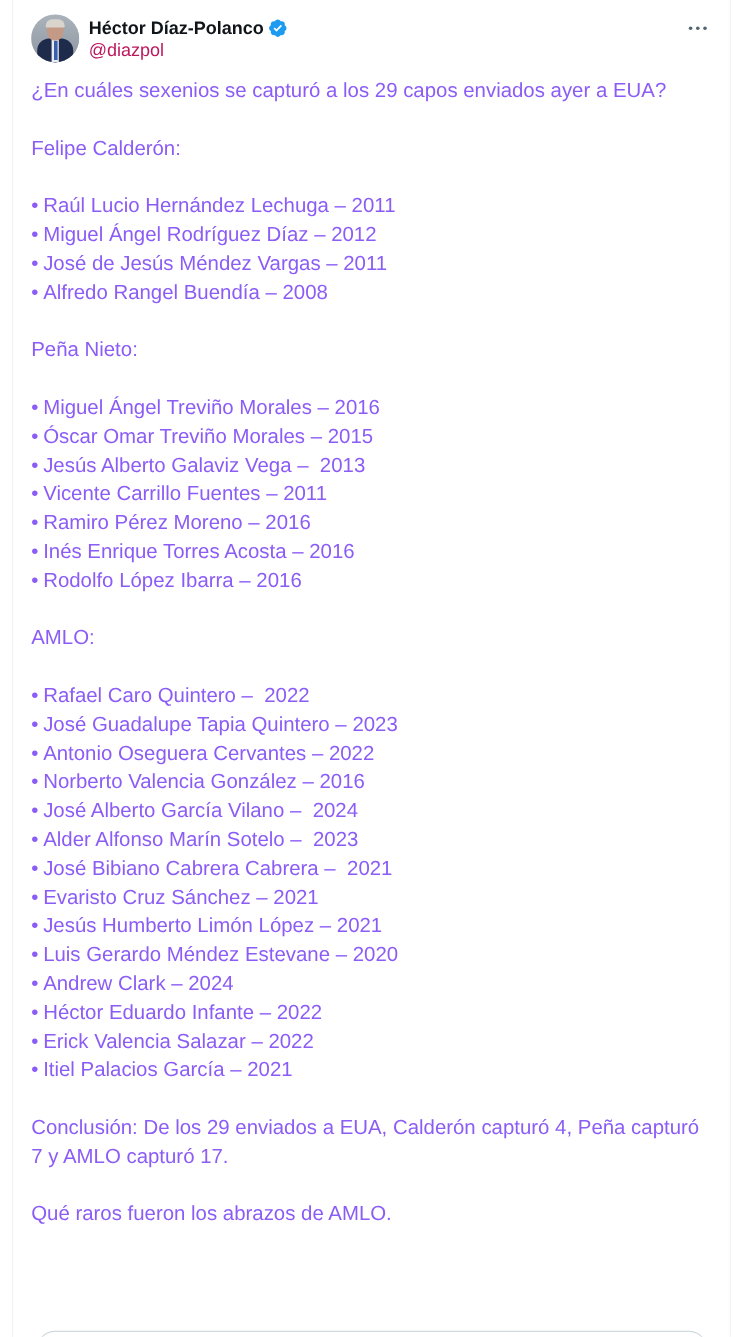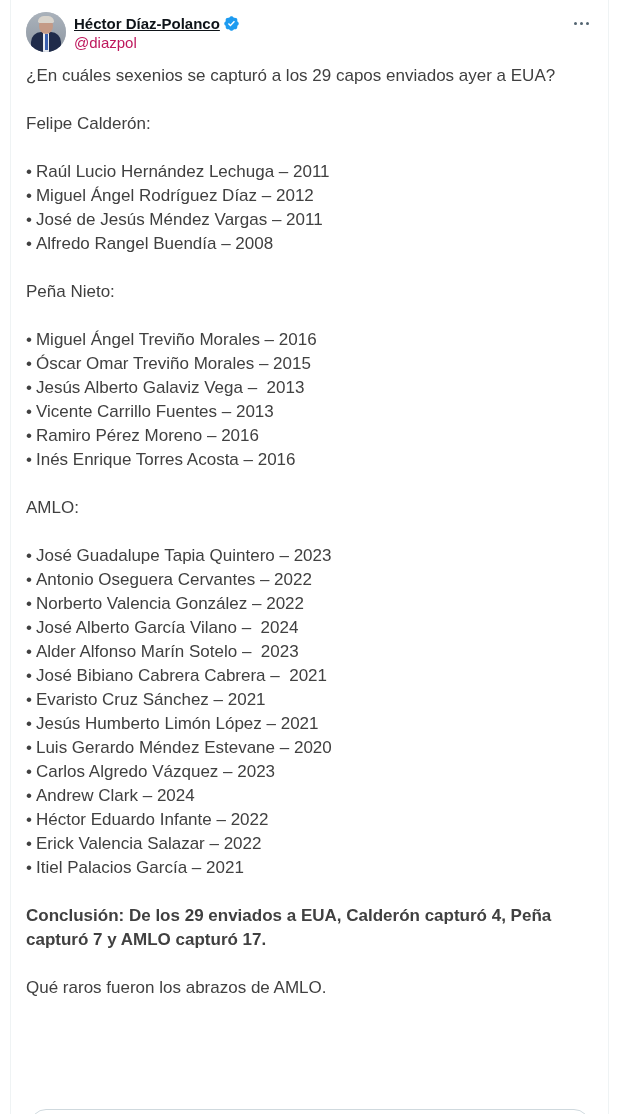--- a/index.html
+++ b/index.html
@@ -9,33 +9,33 @@
           border-left: 1px solid #eff3f4; border-right: 1px solid #eff3f4; }
   .header { position: absolute; left: 26px; top: 12px; width: 570px; height: 44px; }
   .avatar { position: absolute; left: 0; top: 0; width: 40px; height: 40px; border-radius: 50%;
             overflow: hidden; background: #c9cdd3; }
   .avatar .bg { position:absolute; inset:0; background: linear-gradient(180deg,#aab2bb 0%,#8e97a2 100%); }
   .avatar .head { position:absolute; left:13px; top:6px; width:14px; height:16px; border-radius:50%; background:#c49a86; }
   .avatar .hair { position:absolute; left:12px; top:4px; width:16px; height:7px; border-radius:8px 8px 2px 2px; background:#d9d4cc; }
   .avatar .suit { position:absolute; left:5px; top:20px; width:30px; height:24px; border-radius:10px 10px 0 0; background:#1f2b4a; }
   .avatar .shirt { position:absolute; left:17px; top:20px; width:6px; height:20px; background:#e8ecf2; }
   .avatar .tie { position:absolute; left:18.5px; top:22px; width:3px; height:16px; background:#3a5fae; }
-  .name-row { position: absolute; left: 48px; top: 1px; display: flex; align-items: center; height: 20px; text-decoration: underline; }
+  .name-row { position: absolute; left: 48px; top: 1px; display: flex; align-items: center; height: 20px; }
   .name { font-weight: bold; font-size: 15px; color: #0f1419; }
   .verified { width: 17px; height: 17px; margin-left: 3px; display: inline-block; }
   .handle { position: absolute; left: 48px; top: 22px; font-size: 15px; color: #be185d; }
   .more { position: absolute; right: 0px; top: 0px; width: 30px; height: 22px; display:flex;
           align-items:center; justify-content:center; cursor:pointer; }
   .more span { width:3px; height:3px; border-radius:50%; background:#536471; margin:0 1.5px; display:inline-block; }
   .body { position: absolute; left: 26px; top: 64px; width: 570px; font-size: 17px; line-height: 24px;
-          color: #404040; }
+          color: #8b5cf6; }
   .line { height: 24px; white-space: pre; }
   .blank { height: 24px; }
   .bullet::before { content: "•"; margin-right: 4px; }
-  .concl { white-space: normal; height: auto; font-weight: bold; }
+  .concl { white-space: normal; height: auto; }
   .media-card { position: absolute; left: 30px; top: 1109px; width: 558px; height: 30px;
                 border: 1px solid #cfd9de; border-radius: 16px; }
 </style>
 </head>
 <body>
 
 <div class="card"></div>
 
 <div class="header">
   <div class="avatar">
@@ -71,37 +71,38 @@
   <div class="line bullet">Miguel Ángel Rodríguez Díaz – 2012</div>
   <div class="line bullet">José de Jesús Méndez Vargas – 2011</div>
   <div class="line bullet">Alfredo Rangel Buendía – 2008</div>
   <div class="blank"></div>
 
   <div class="line">Peña Nieto:</div>
   <div class="blank"></div>
   <div class="line bullet">Miguel Ángel Treviño Morales – 2016</div>
   <div class="line bullet">Óscar Omar Treviño Morales – 2015</div>
   <div class="line bullet">Jesús Alberto Galaviz Vega –  2013</div>
-  <div class="line bullet">Vicente Carrillo Fuentes – 2013</div>
+  <div class="line bullet">Vicente Carrillo Fuentes – 2011</div>
   <div class="line bullet">Ramiro Pérez Moreno – 2016</div>
   <div class="line bullet">Inés Enrique Torres Acosta – 2016</div>
+  <div class="line bullet">Rodolfo López Ibarra – 2016</div>
   <div class="blank"></div>
 
   <div class="line">AMLO:</div>
   <div class="blank"></div>
+  <div class="line bullet">Rafael Caro Quintero –  2022</div>
   <div class="line bullet">José Guadalupe Tapia Quintero – 2023</div>
   <div class="line bullet">Antonio Oseguera Cervantes – 2022</div>
-  <div class="line bullet">Norberto Valencia González – 2022</div>
+  <div class="line bullet">Norberto Valencia González – 2016</div>
   <div class="line bullet">José Alberto García Vilano –  2024</div>
   <div class="line bullet">Alder Alfonso Marín Sotelo –  2023</div>
   <div class="line bullet">José Bibiano Cabrera Cabrera –  2021</div>
   <div class="line bullet">Evaristo Cruz Sánchez – 2021</div>
   <div class="line bullet">Jesús Humberto Limón López – 2021</div>
   <div class="line bullet">Luis Gerardo Méndez Estevane – 2020</div>
-  <div class="line bullet">Carlos Algredo Vázquez – 2023</div>
   <div class="line bullet">Andrew Clark – 2024</div>
   <div class="line bullet">Héctor Eduardo Infante – 2022</div>
   <div class="line bullet">Erick Valencia Salazar – 2022</div>
   <div class="line bullet">Itiel Palacios García – 2021</div>
   <div class="blank"></div>
 
   <div class="line concl">Conclusión: De los 29 enviados a EUA, Calderón capturó 4, Peña capturó 7 y AMLO capturó 17.</div>
   <div class="blank"></div>
   <div class="line">Qué raros fueron los abrazos de AMLO.</div>
 </div>

